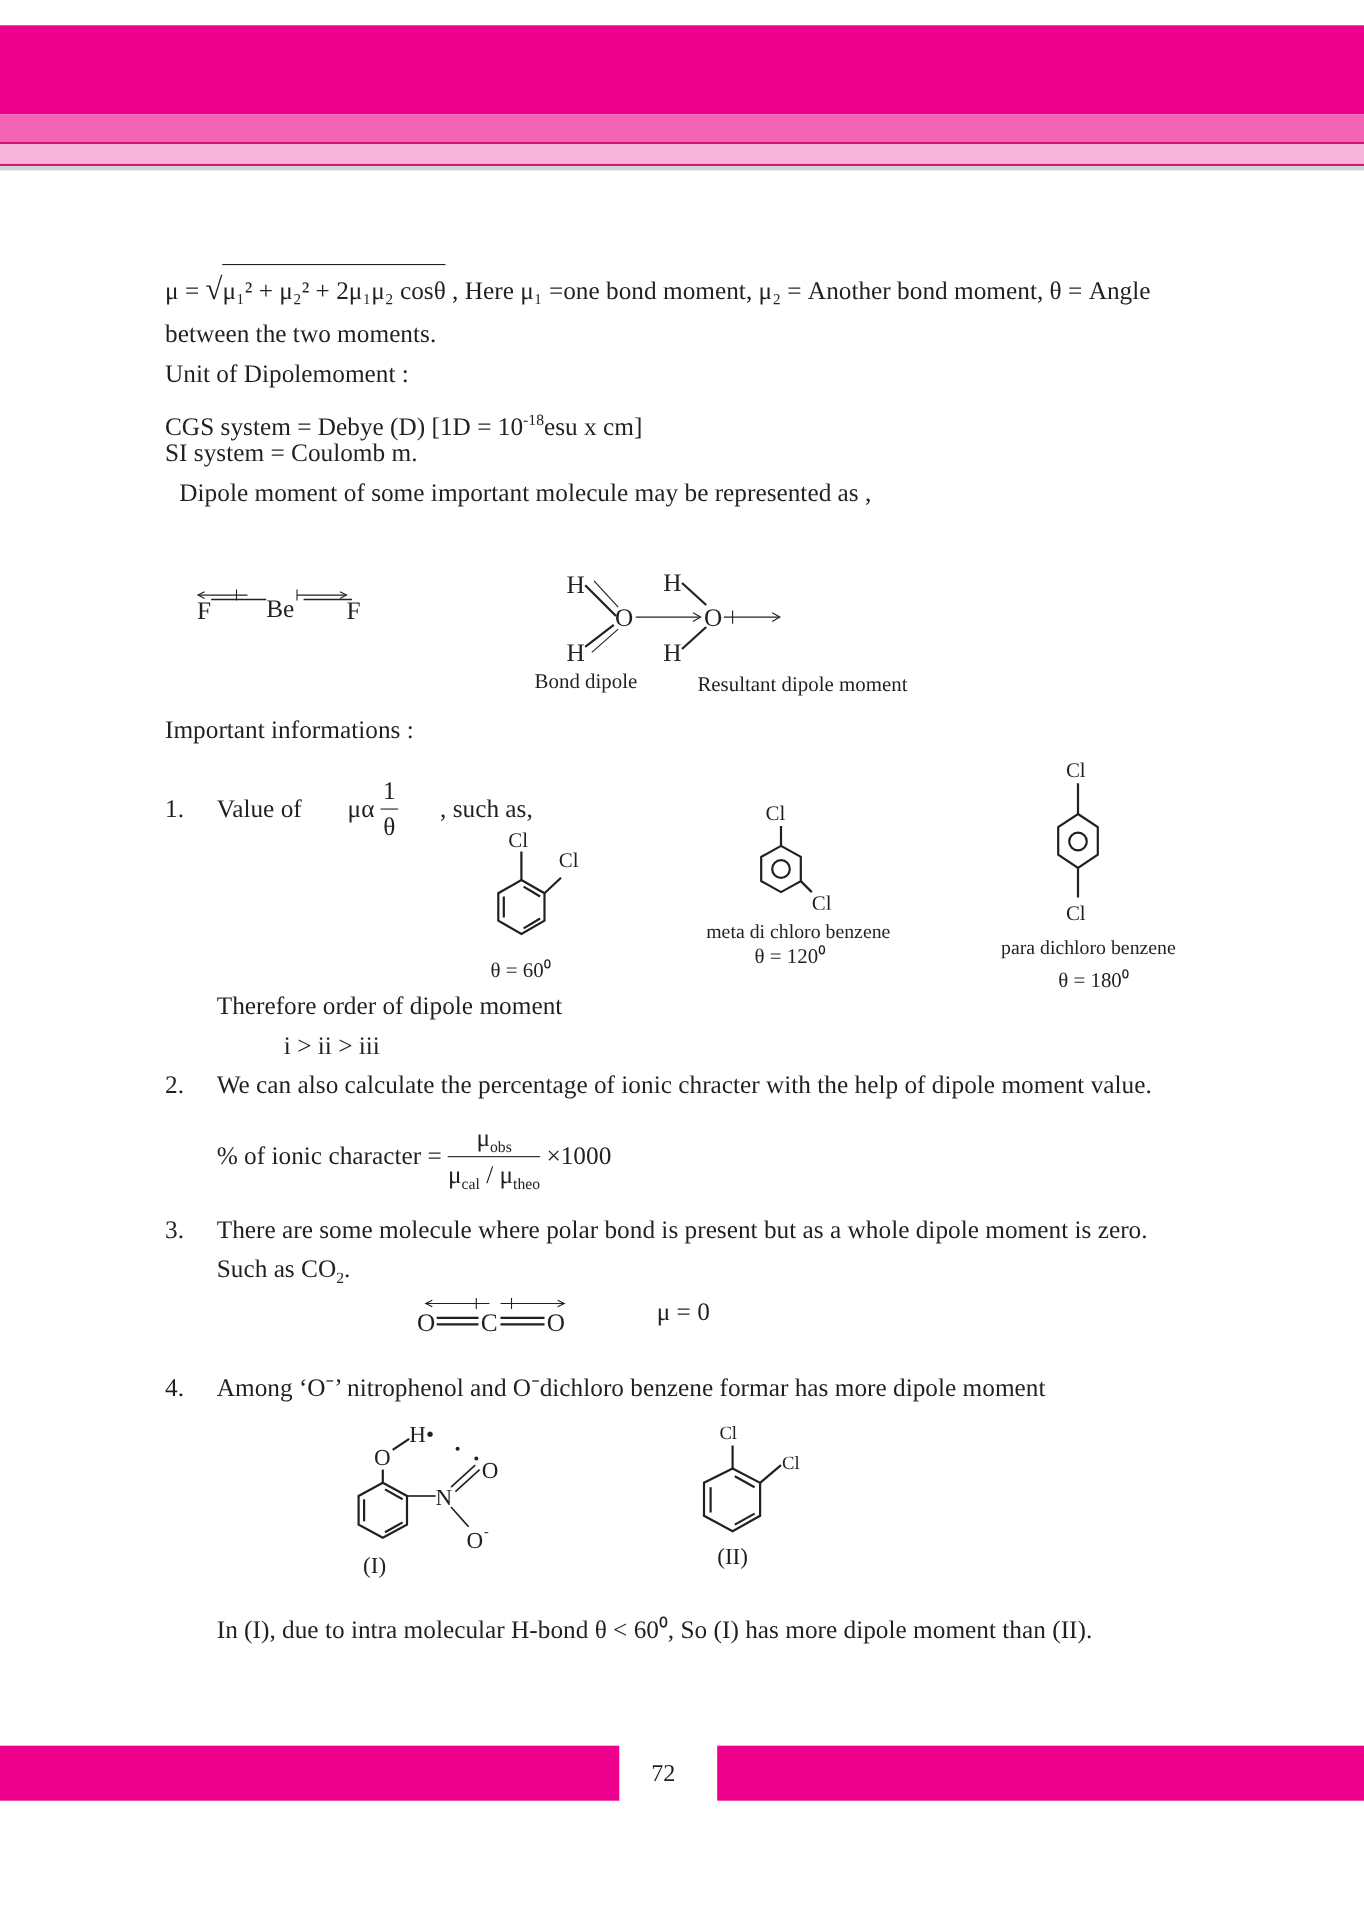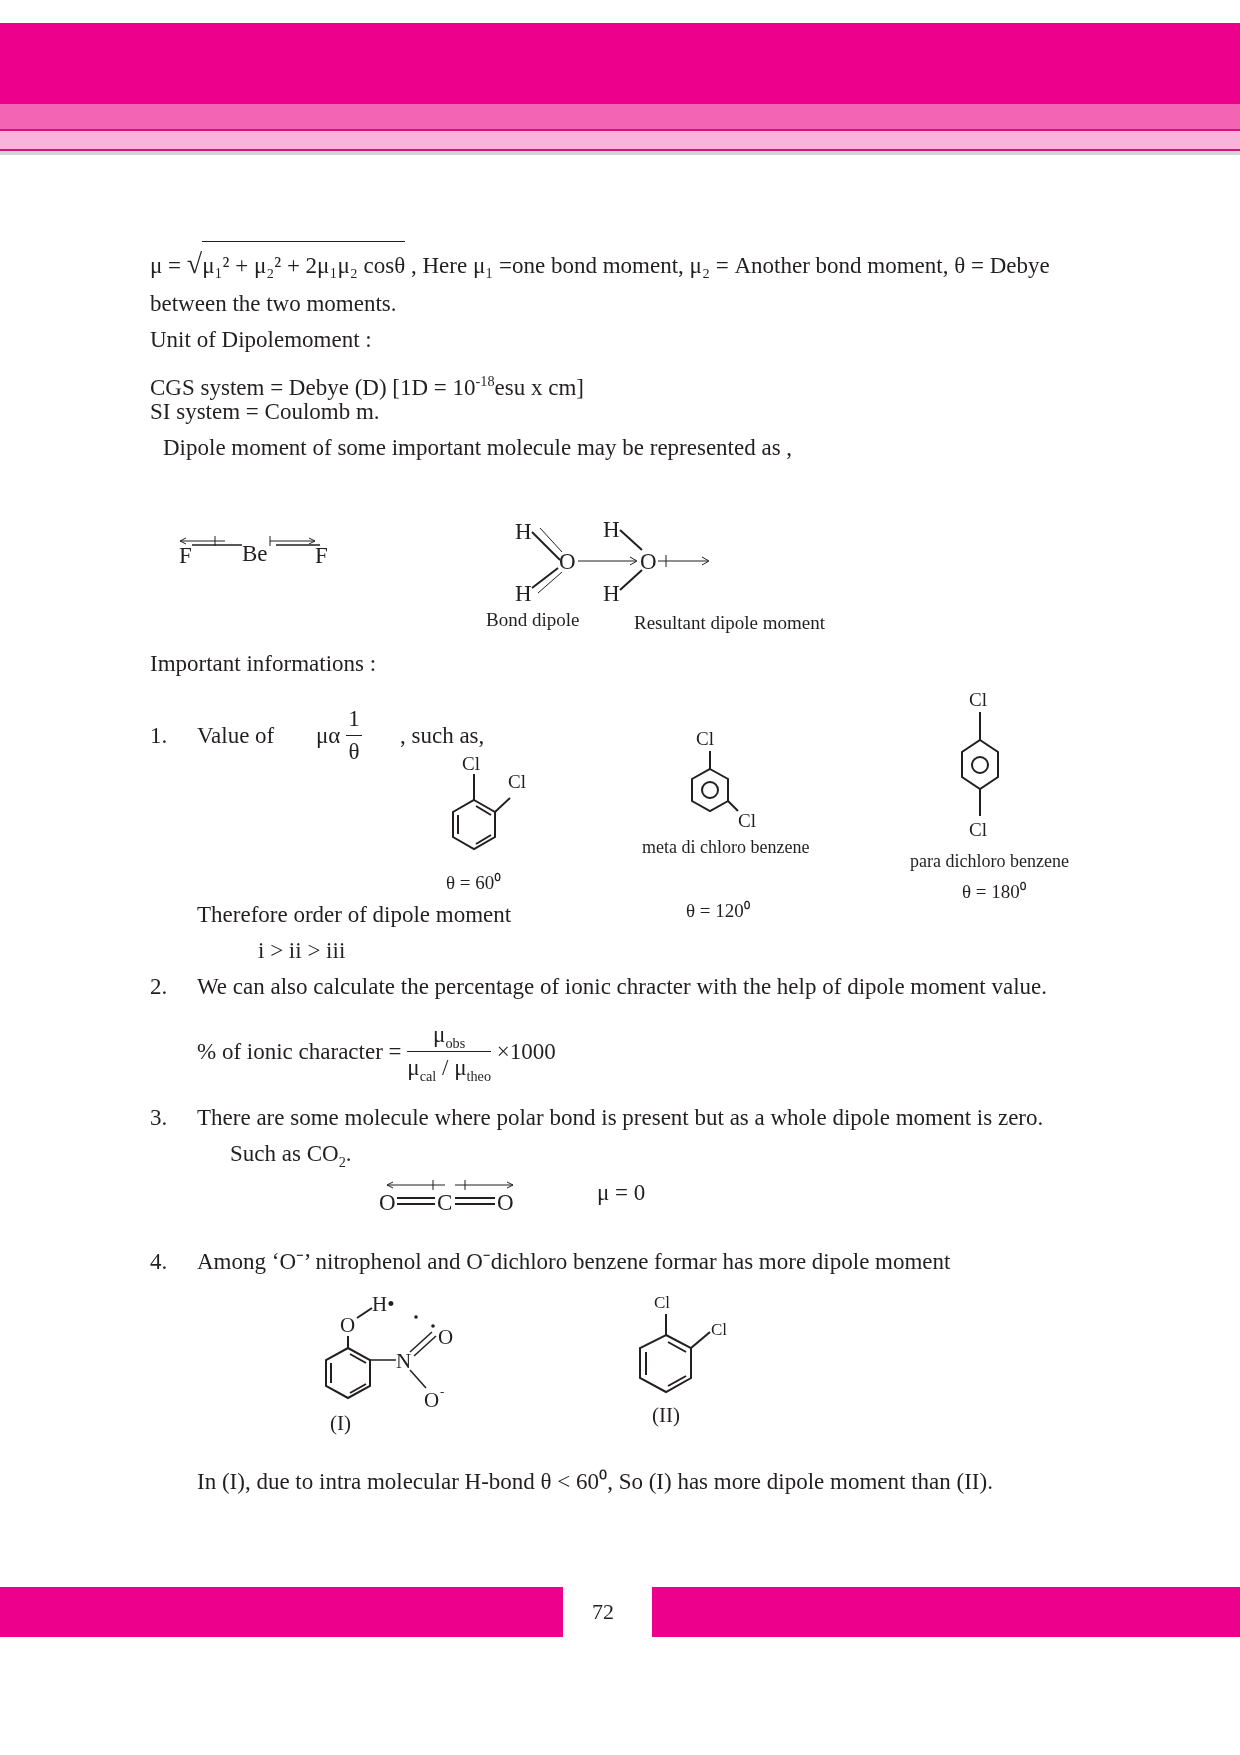--- a/index.html
+++ b/index.html
@@ -25,21 +25,21 @@
 <div class="band" style="top:129px;height:2px;background:#d4147c;"></div>
 <div class="band" style="top:131px;height:18px;background:#f8b4da;"></div>
 <div class="band" style="top:149px;height:2px;background:#d4147c;"></div>
 <div class="band" style="top:151px;height:4px;background:#cfd6d3;"></div>
 
 <div class="t" style="left:150px;top:250px;">
   <span>μ =</span>
   <span style="font-size:28px;">√</span><span class="sqrt">μ₁² + μ₂² + 2μ₁μ₂ cosθ</span>
   <span>, Here μ₁ =one bond moment,</span>
   <span>μ₂ = Another bond moment,</span>
-  <span>θ = Debye</span>
+  <span>θ = Angle</span>
 </div>
 <div class="t" style="left:150px;top:292px;">between the two moments.</div>
 
 <div class="t b" style="left:150px;top:328px;">Unit of Dipolemoment :</div>
 <div class="t" style="left:150px;top:364px;margin-top:12px;">
   <span>CGS system = Debye (D) [1D = 10</span><sup>-18</sup><span>esu x  cm]</span>
 </div>
 <div class="t" style="left:150px;top:400px;">SI system = Coulomb m.</div>
 <div class="t" style="left:163px;top:436px;">Dipole moment of some important molecule may be represented as ,</div>
 
@@ -106,21 +106,21 @@
 
 <svg class="abs" style="left:680px;top:727px;" width="100" height="100">
   <text x="16" y="18" font-size="19">Cl</text>
   <polygon points="30,42 48,52 48,74 30,84 12,74 12,52" fill="none" stroke="#231f20" stroke-width="2"></polygon>
   <circle cx="30" cy="63" r="8" fill="none" stroke="#231f20" stroke-width="2"></circle>
   <line x1="30" y1="42" x2="30" y2="24" stroke="#231f20" stroke-width="2"></line>
   <line x1="48" y1="74" x2="58" y2="84" stroke="#231f20" stroke-width="2"></line>
   <text x="58" y="100" font-size="19">Cl</text>
 </svg>
 <div class="t small" style="left:642px;top:838px;font-size:18px;">meta di chloro benzene</div>
-<div class="t small" style="left:686px;top:860px;font-size:19px;margin-top:41px;">θ = 120⁰</div>
+<div class="t small" style="left:686px;top:860px;font-size:19px;">θ = 120⁰</div>
 
 <svg class="abs" style="left:950px;top:688px;" width="60" height="160">
   <text x="19" y="18" font-size="19">Cl</text>
   <line x1="30" y1="24" x2="30" y2="52" stroke="#231f20" stroke-width="2"></line>
   <polygon points="30,52 48,64 48,89 30,101 12,89 12,64" fill="none" stroke="#231f20" stroke-width="2"></polygon>
   <circle cx="30" cy="77" r="8" fill="none" stroke="#231f20" stroke-width="2"></circle>
   <line x1="30" y1="101" x2="30" y2="128" stroke="#231f20" stroke-width="2"></line>
   <text x="19" y="148" font-size="19">Cl</text>
 </svg>
 <div class="t small" style="left:910px;top:852px;font-size:18px;">para dichloro benzene</div>
@@ -135,21 +135,21 @@
   <span style="vertical-align:middle;">% of ionic character =</span>
   <span class="frac" style="margin-left:0;">
     <span class="num" style="padding:0 14px 3px 14px;"><span>μ</span><sub>obs</sub></span>
     <span class="den"><span>μ</span><sub>cal</sub><span> / </span><span>μ</span><sub>theo</sub></span>
   </span>
   <span style="vertical-align:middle;">×1000</span>
 </div>
 
 <div class="t" style="left:150px;top:1106px;">3.</div>
 <div class="t" style="left:197px;top:1106px;">There are some molecule where polar bond is present but as a whole dipole moment is zero.</div>
-<div class="t" style="left:197px;top:1142px;margin-left:33px;">
+<div class="t" style="left:197px;top:1142px;">
   <span>Such as  CO</span><sub>2</sub><span>.</span>
 </div>
 <svg class="abs" style="left:375px;top:1172px;" width="150" height="50">
   <line x1="70" y1="13" x2="12" y2="13" stroke="#231f20" stroke-width="1"></line>
   <polyline points="18,10 12,13 18,16" fill="none" stroke="#231f20"></polyline>
   <line x1="58" y1="8" x2="58" y2="18" stroke="#231f20"></line>
   <line x1="80" y1="13" x2="138" y2="13" stroke="#231f20" stroke-width="1"></line>
   <polyline points="132,10 138,13 132,16" fill="none" stroke="#231f20"></polyline>
   <line x1="90" y1="8" x2="90" y2="18" stroke="#231f20"></line>
   <text x="4" y="38" font-size="23">O</text>

